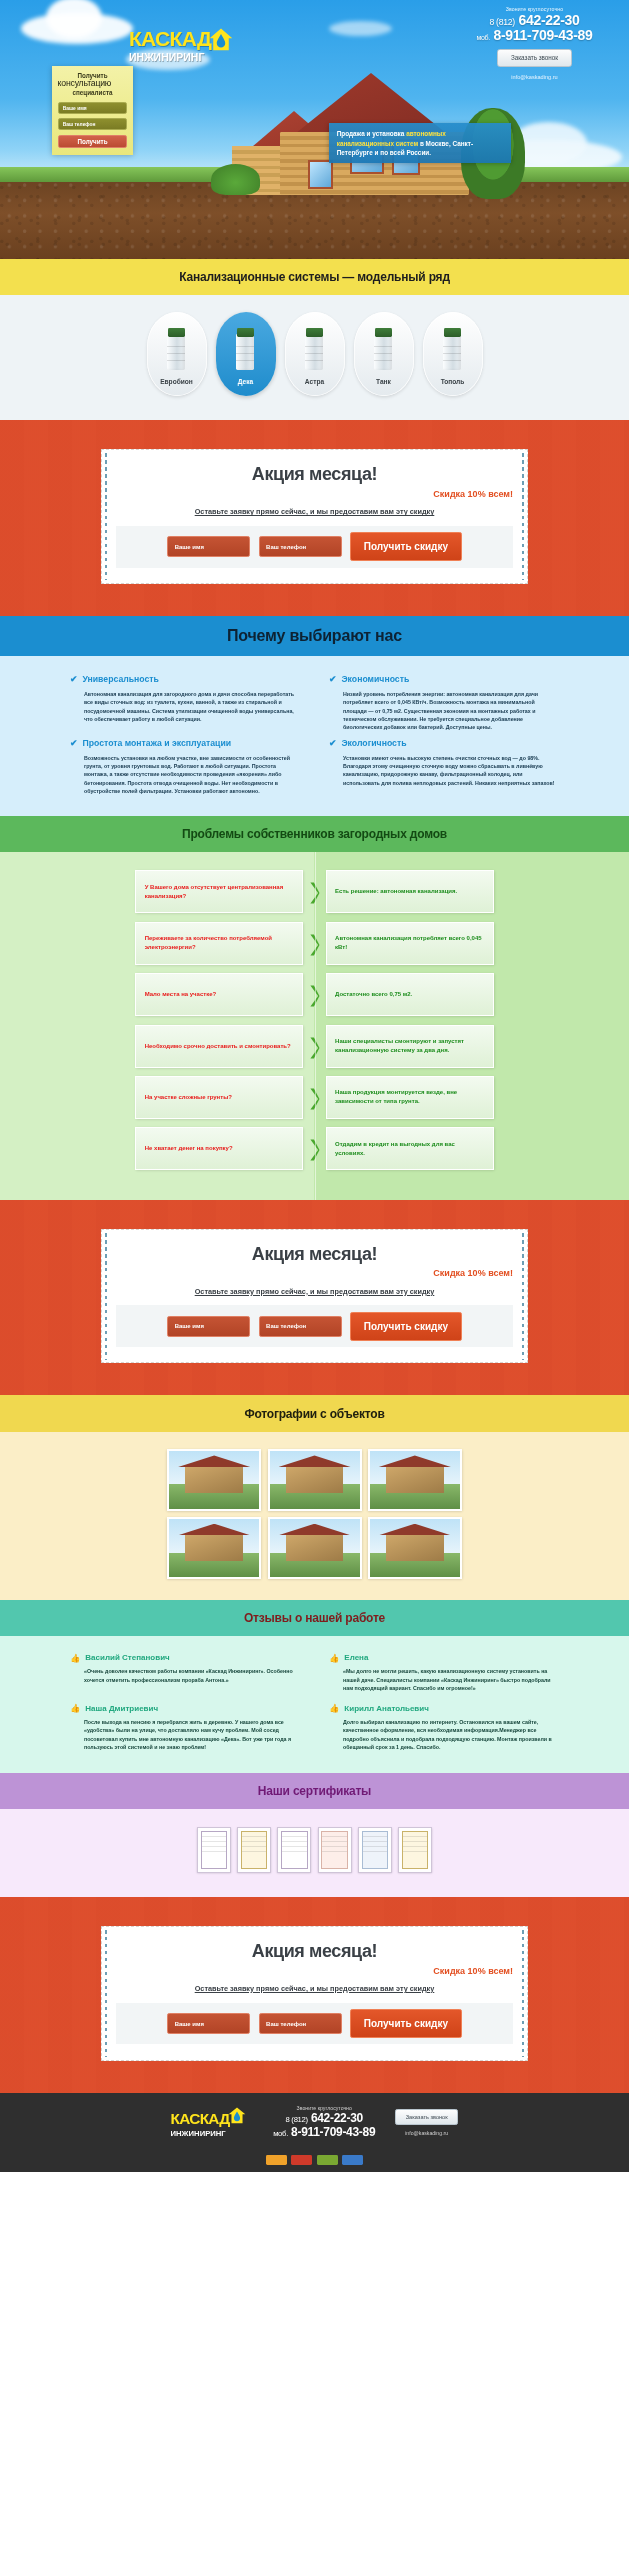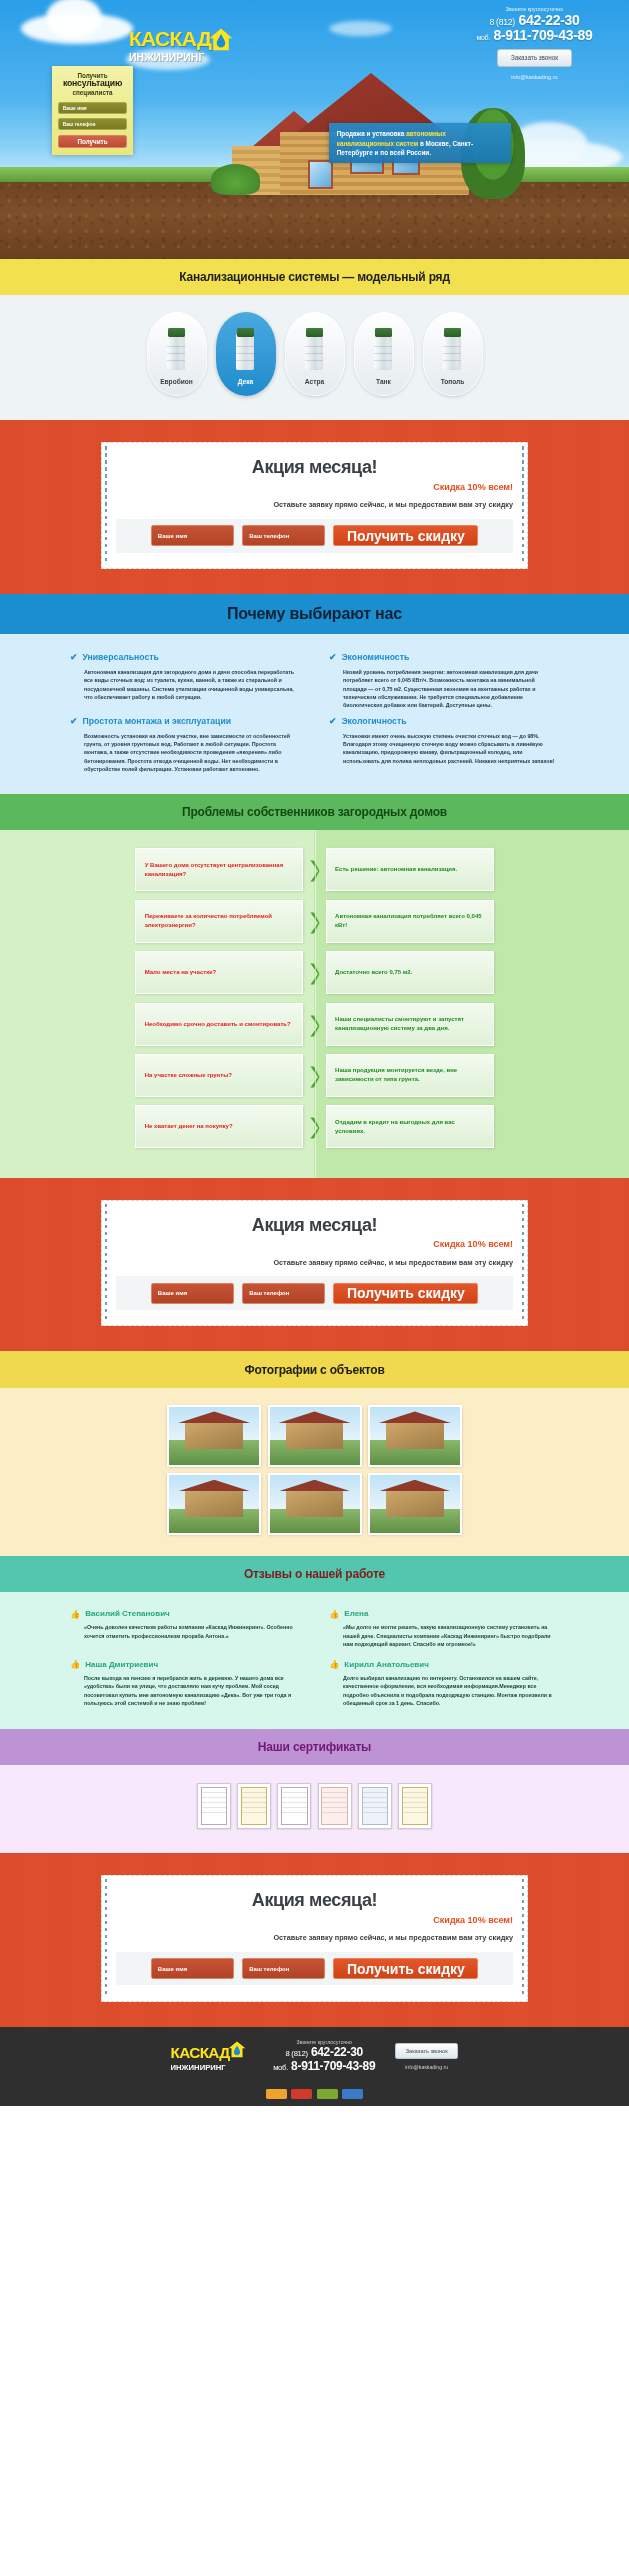--- a/index.html
+++ b/index.html
@@ -103,21 +103,21 @@
   }
 
   .hero-form {
     position: absolute; left: 52px; top: 66px; width: 81px;
     background: linear-gradient(to bottom,#f3f2a8,#e9e77b);
     box-shadow: 0 1.4px 5.6px rgba(0,0,0,.25);
     padding: 6.3px 5.6px 7px;
     z-index: 4;
   }
   .hf-line1 { text-align:center; font-size: 6.3px; color:#3b3b1c; font-weight:bold; }
-  .hf-line2 { text-align:center; font-size: 8.7px; color:#1f1f10; font-weight:bold; letter-spacing:-0.2px; line-height:1.1; }
+  .hf-line2 { font-size: 8.7px; color:#1f1f10; font-weight:normal; letter-spacing:-0.2px; line-height:1.1; }
   .hf-line3 { text-align:center; font-size: 6.3px; color:#3b3b1c; font-weight:bold; margin-bottom: 6.3px; }
   .hf-input {
     display:block; width: 100%; height: 12px; margin-bottom: 4.2px;
     background: linear-gradient(to bottom,#8e8f2e,#7b7c24);
     border: 0.7px solid #a9aa4e; border-radius: 2.1px;
     color:#fff; font-size: 4.9px; font-weight:bold; padding-left: 4.2px;
     font-family:"Liberation Sans", sans-serif;
   }
   .hf-input::placeholder { color:#fff; opacity:1; }
   .hf-btn {
@@ -184,48 +184,48 @@
   .tank-l1{top:18px}.tank-l2{top:25px}.tank-l3{top:32px}
 
   
   .promo {
     background:
       linear-gradient(rgba(224,78,45,.90), rgba(224,78,45,.90)),
       repeating-linear-gradient(90deg,#b9401f 0 24px,#c9502c 24px 48px);
     padding: 21px 0 24px;
   }
   .promo-card {
-    width: 427px; margin: 1px auto; background:#fff; padding: 14px 14px 15.4px;
+    width: 427px; margin: 8px auto; background:#fff; padding: 14px 14px 15.4px;
     border: 0.7px dashed #d8d3cf; position:relative;
   }
   .promo-card:before, .promo-card:after {
     content:""; position:absolute; top: 2.8px; bottom: 2.8px; width: 2.1px;
     background: repeating-linear-gradient(to bottom,#6d9fb5 0 3.5px,transparent 3.5px 7px);
   }
   .promo-card:before { left: 2.8px; }
   .promo-card:after { right: 2.8px; }
   .promo-title { text-align:center; font-size: 18px; font-weight:bold; color:#3a4046; letter-spacing:-0.4px; }
   .promo-sub { text-align:right; font-size: 9px; font-weight:bold; color:#e24f21; margin-top: 3.5px; }
-  .promo-text { text-align:right; font-size: 7.3px; font-weight:bold; color:#3a4046; margin-top: 8.4px; }
+  .promo-text { text-align:center; font-size: 7.3px; font-weight:bold; color:#3a4046; margin-top: 8.4px; text-decoration: underline; }
   .promo-form {
     margin-top: 9.8px; background:#f2f5f6; padding: 6.3px 8.4px;
     display:flex; align-items:center; gap: 8.4px; justify-content:center;
   }
   .promo-input {
     width: 83px; height: 21px; border-radius: 2.1px;
     background: linear-gradient(to bottom,#c55434,#b24426);
     border: 0.7px solid #e3apagination; border: 0.7px solid #e08064;
     color:#fff; font-size: 6px; font-weight:bold; padding-left: 6.3px;
     font-family:"Liberation Sans", sans-serif;
   }
   .promo-input::placeholder { color:#fff; opacity:1; }
   .promo-btn {
-    height: 21px; padding: 0 12.6px; cursor:pointer; border-radius:2.1px;
+    height: 29px; padding: 0 12.6px; cursor:pointer; border-radius:2.1px;
     background: linear-gradient(to bottom,#e4572a,#cf4318);
-    border:0.7px solid #f08055; color:#fff; font-size: 14px; font-weight:bold;
+    border:0.7px solid #f08055; color:#fff; font-size: 10px; font-weight:bold;
     font-family:"Liberation Sans", sans-serif;
   }
 
   
   .why { background:#d6eefb; padding: 18px 0 21px; }
   .why-grid { width: 489px; margin: 0 auto; display:grid; grid-template-columns: 1fr 1fr; gap: 7px 29px; }
   .why-item { }
   .why-head { display:flex; align-items:flex-start; gap: 4.9px; }
   .check { color:#1b8ed0; font-size: 9px; font-weight:bold; line-height:1; margin-top:0.7px; }
   .why-title { font-size: 8.7px; font-weight:bold; color:#1b8ed0; line-height:1.25; }

